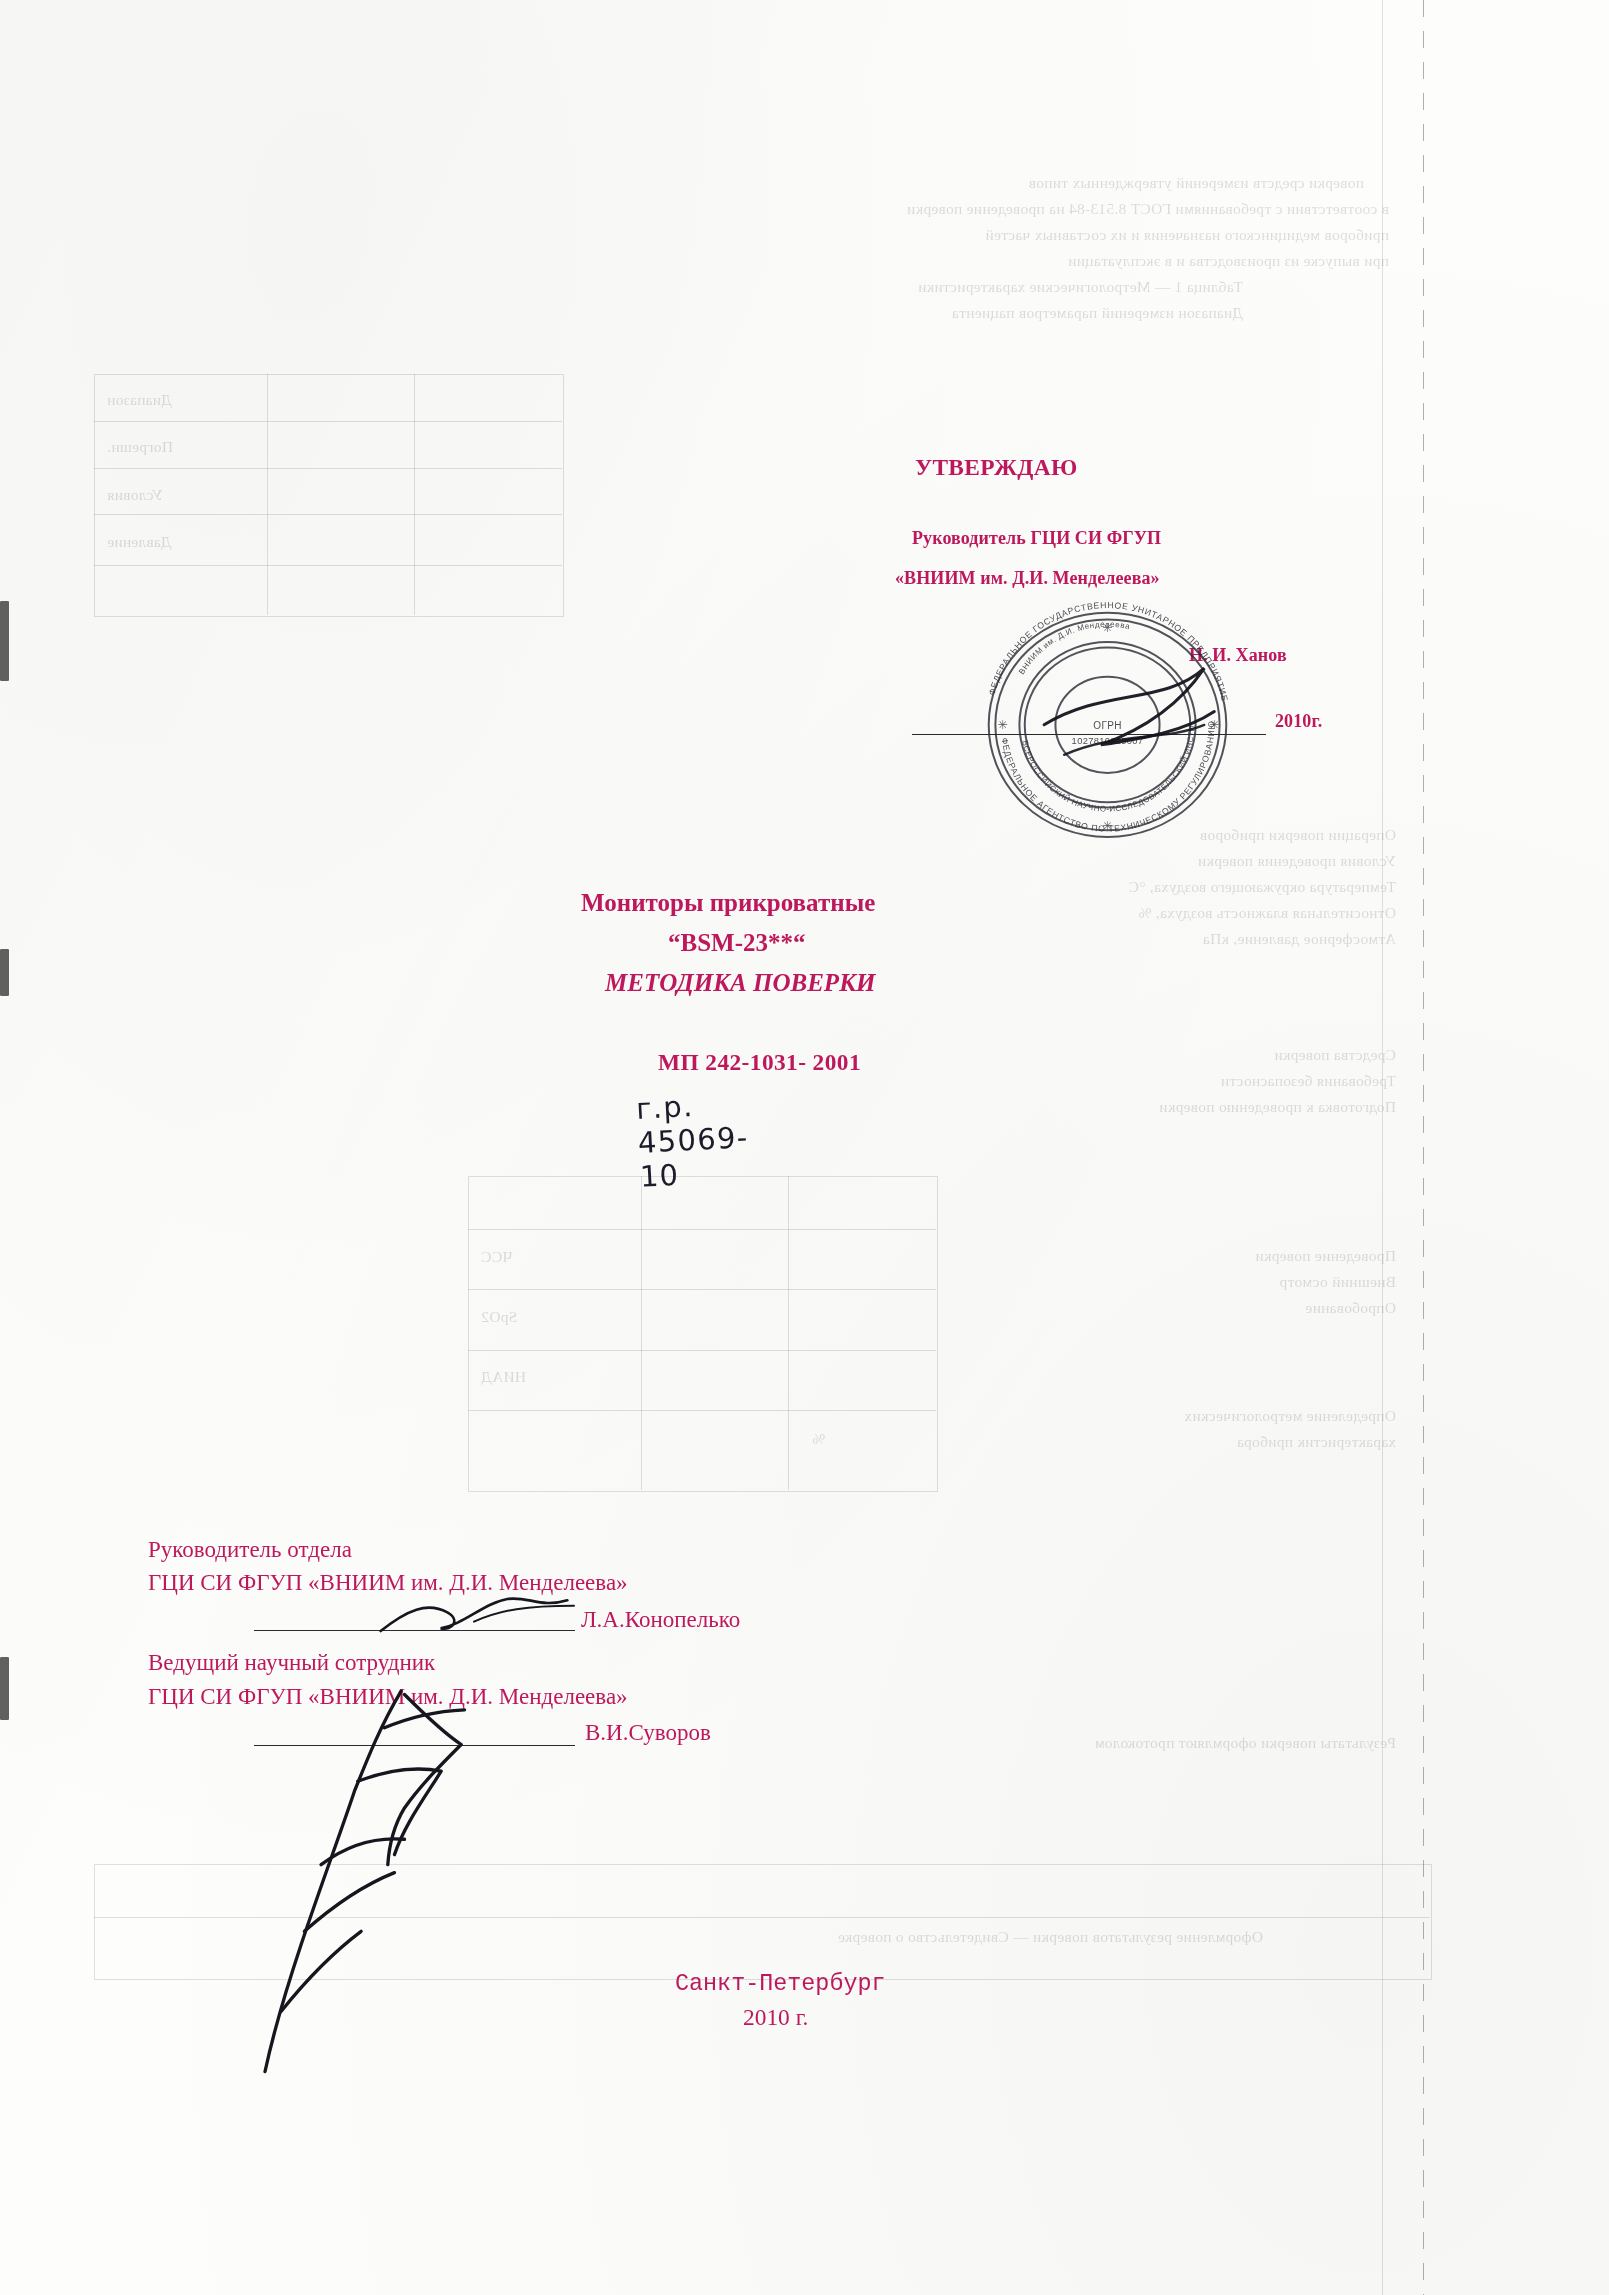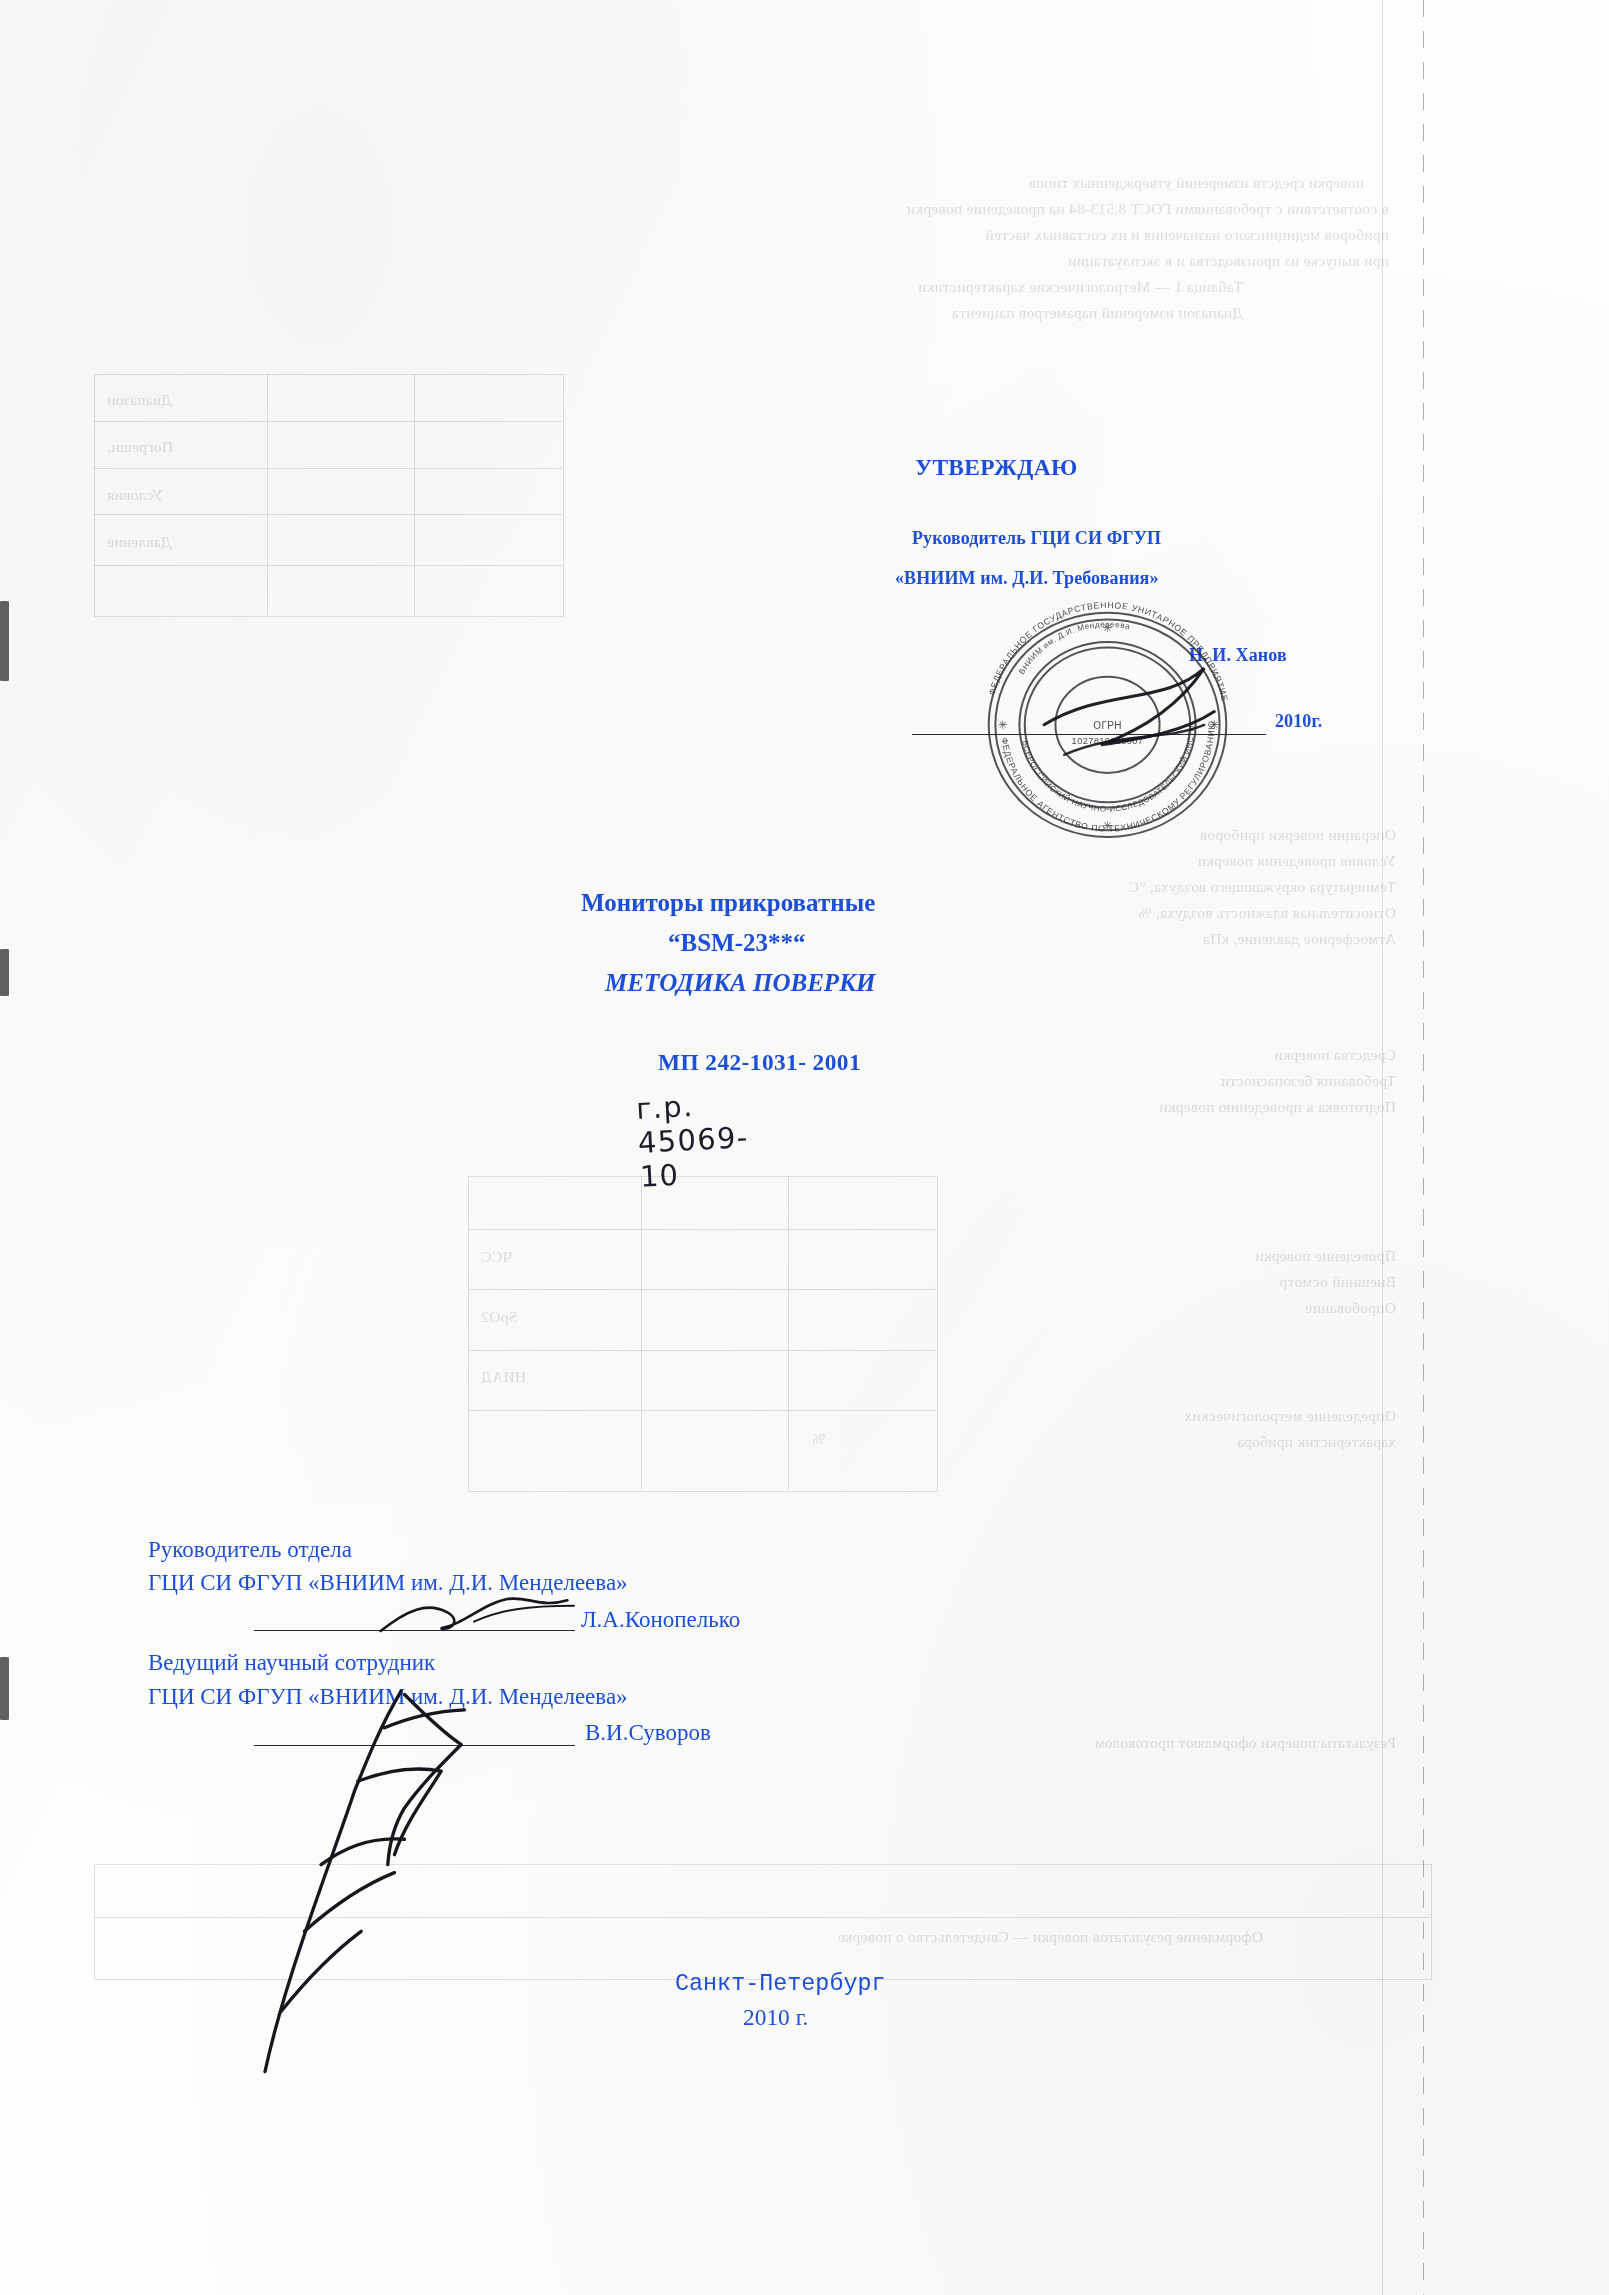--- a/index.html
+++ b/index.html
@@ -94,21 +94,21 @@
 
   
   .content {
     position: absolute;
     inset: 0;
     color: #121212;
   }
   .t {
     position: absolute;
     font-family: "Liberation Serif", serif;
-    color: #1d4ed8;
+    color: #be185d;
     white-space: nowrap;
   }
   .approve {
     font-size: 23.4px;
     letter-spacing: 0.3px;
   }
   .head-line {
     font-size: 18px;
     letter-spacing: 0.1px;
     font-weight: bold;
@@ -235,21 +235,21 @@
   <div class="hole" style="top:601px; height:80px;"></div>
   <div class="hole" style="top:949px; height:47px;"></div>
   <div class="hole" style="top:1657px; height:63px;"></div>
 
   <div class="content">
 
     <div class="t approve bold" style="left:915px; top:454px;">УТВЕРЖДАЮ</div>
 
     <div class="t head-line" style="left:912px; top:528px;">Руководитель ГЦИ СИ ФГУП</div>
 
-    <div class="t head-line" style="left:895px; top:568px;">«ВНИИМ им. Д.И. Требования»</div>
+    <div class="t head-line" style="left:895px; top:568px;">«ВНИИМ им. Д.И. Менделеева»</div>
 
     <div class="t head-line" style="left:1189px; top:645px;">Н. И. Ханов</div>
 
     <div class="rule" style="left:912px; top:734px; width:354px;"></div>
     <div class="t head-line" style="left:1275px; top:711px;">2010г.</div>
 
     <div class="stamp">
       <svg width="287" height="267" viewBox="0 0 430 400" xmlns="http://www.w3.org/2000/svg">
         <defs>
           <path id="arcTop" d="M 40,205 A 175,175 0 0 1 390,205"></path>

